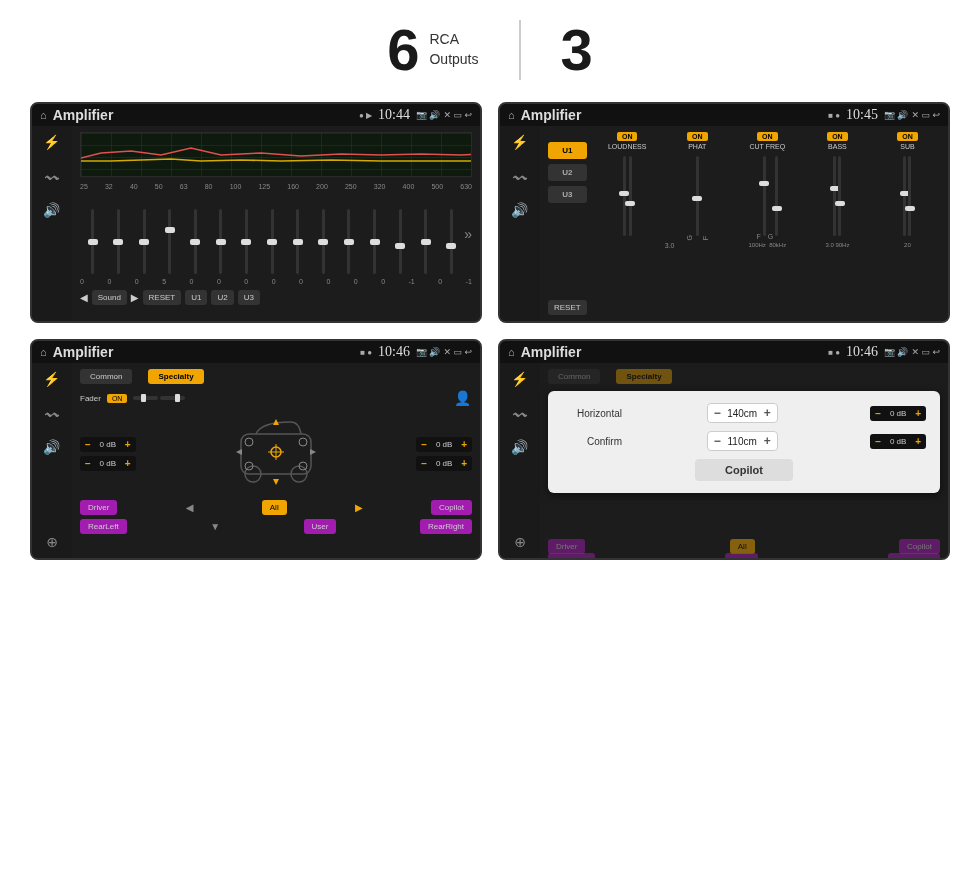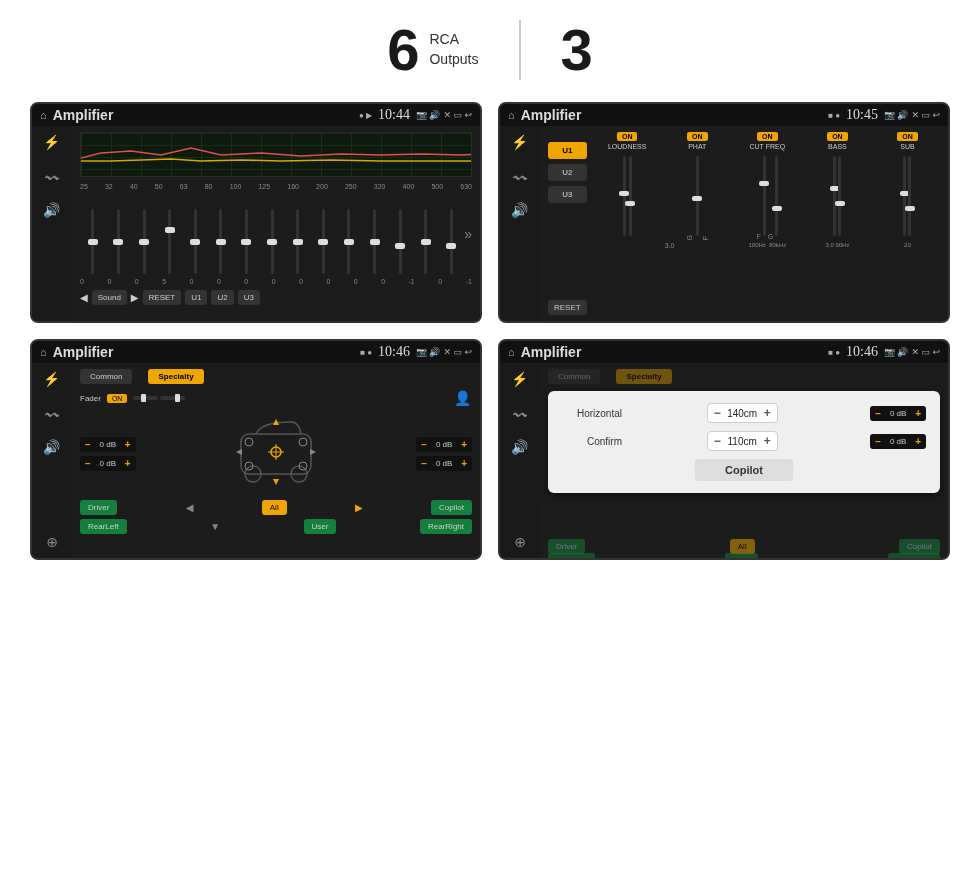--- a/index.html
+++ b/index.html
@@ -345,21 +345,21 @@
       text-align: center;
     }
 
     .car-diagram {
       flex: 1;
       display: flex;
       justify-content: center;
       align-items: center;
     }
     .spk-label-btn {
-      background: #15803d;
+      background: #a21caf;
       color: #ccc;
       font-size: 8px;
       padding: 3px 8px;
       border-radius: 3px;
     }
     .spk-label-btn.highlight {
       background: #f0a500;
       color: #000;
     }
     .dialog-title {

